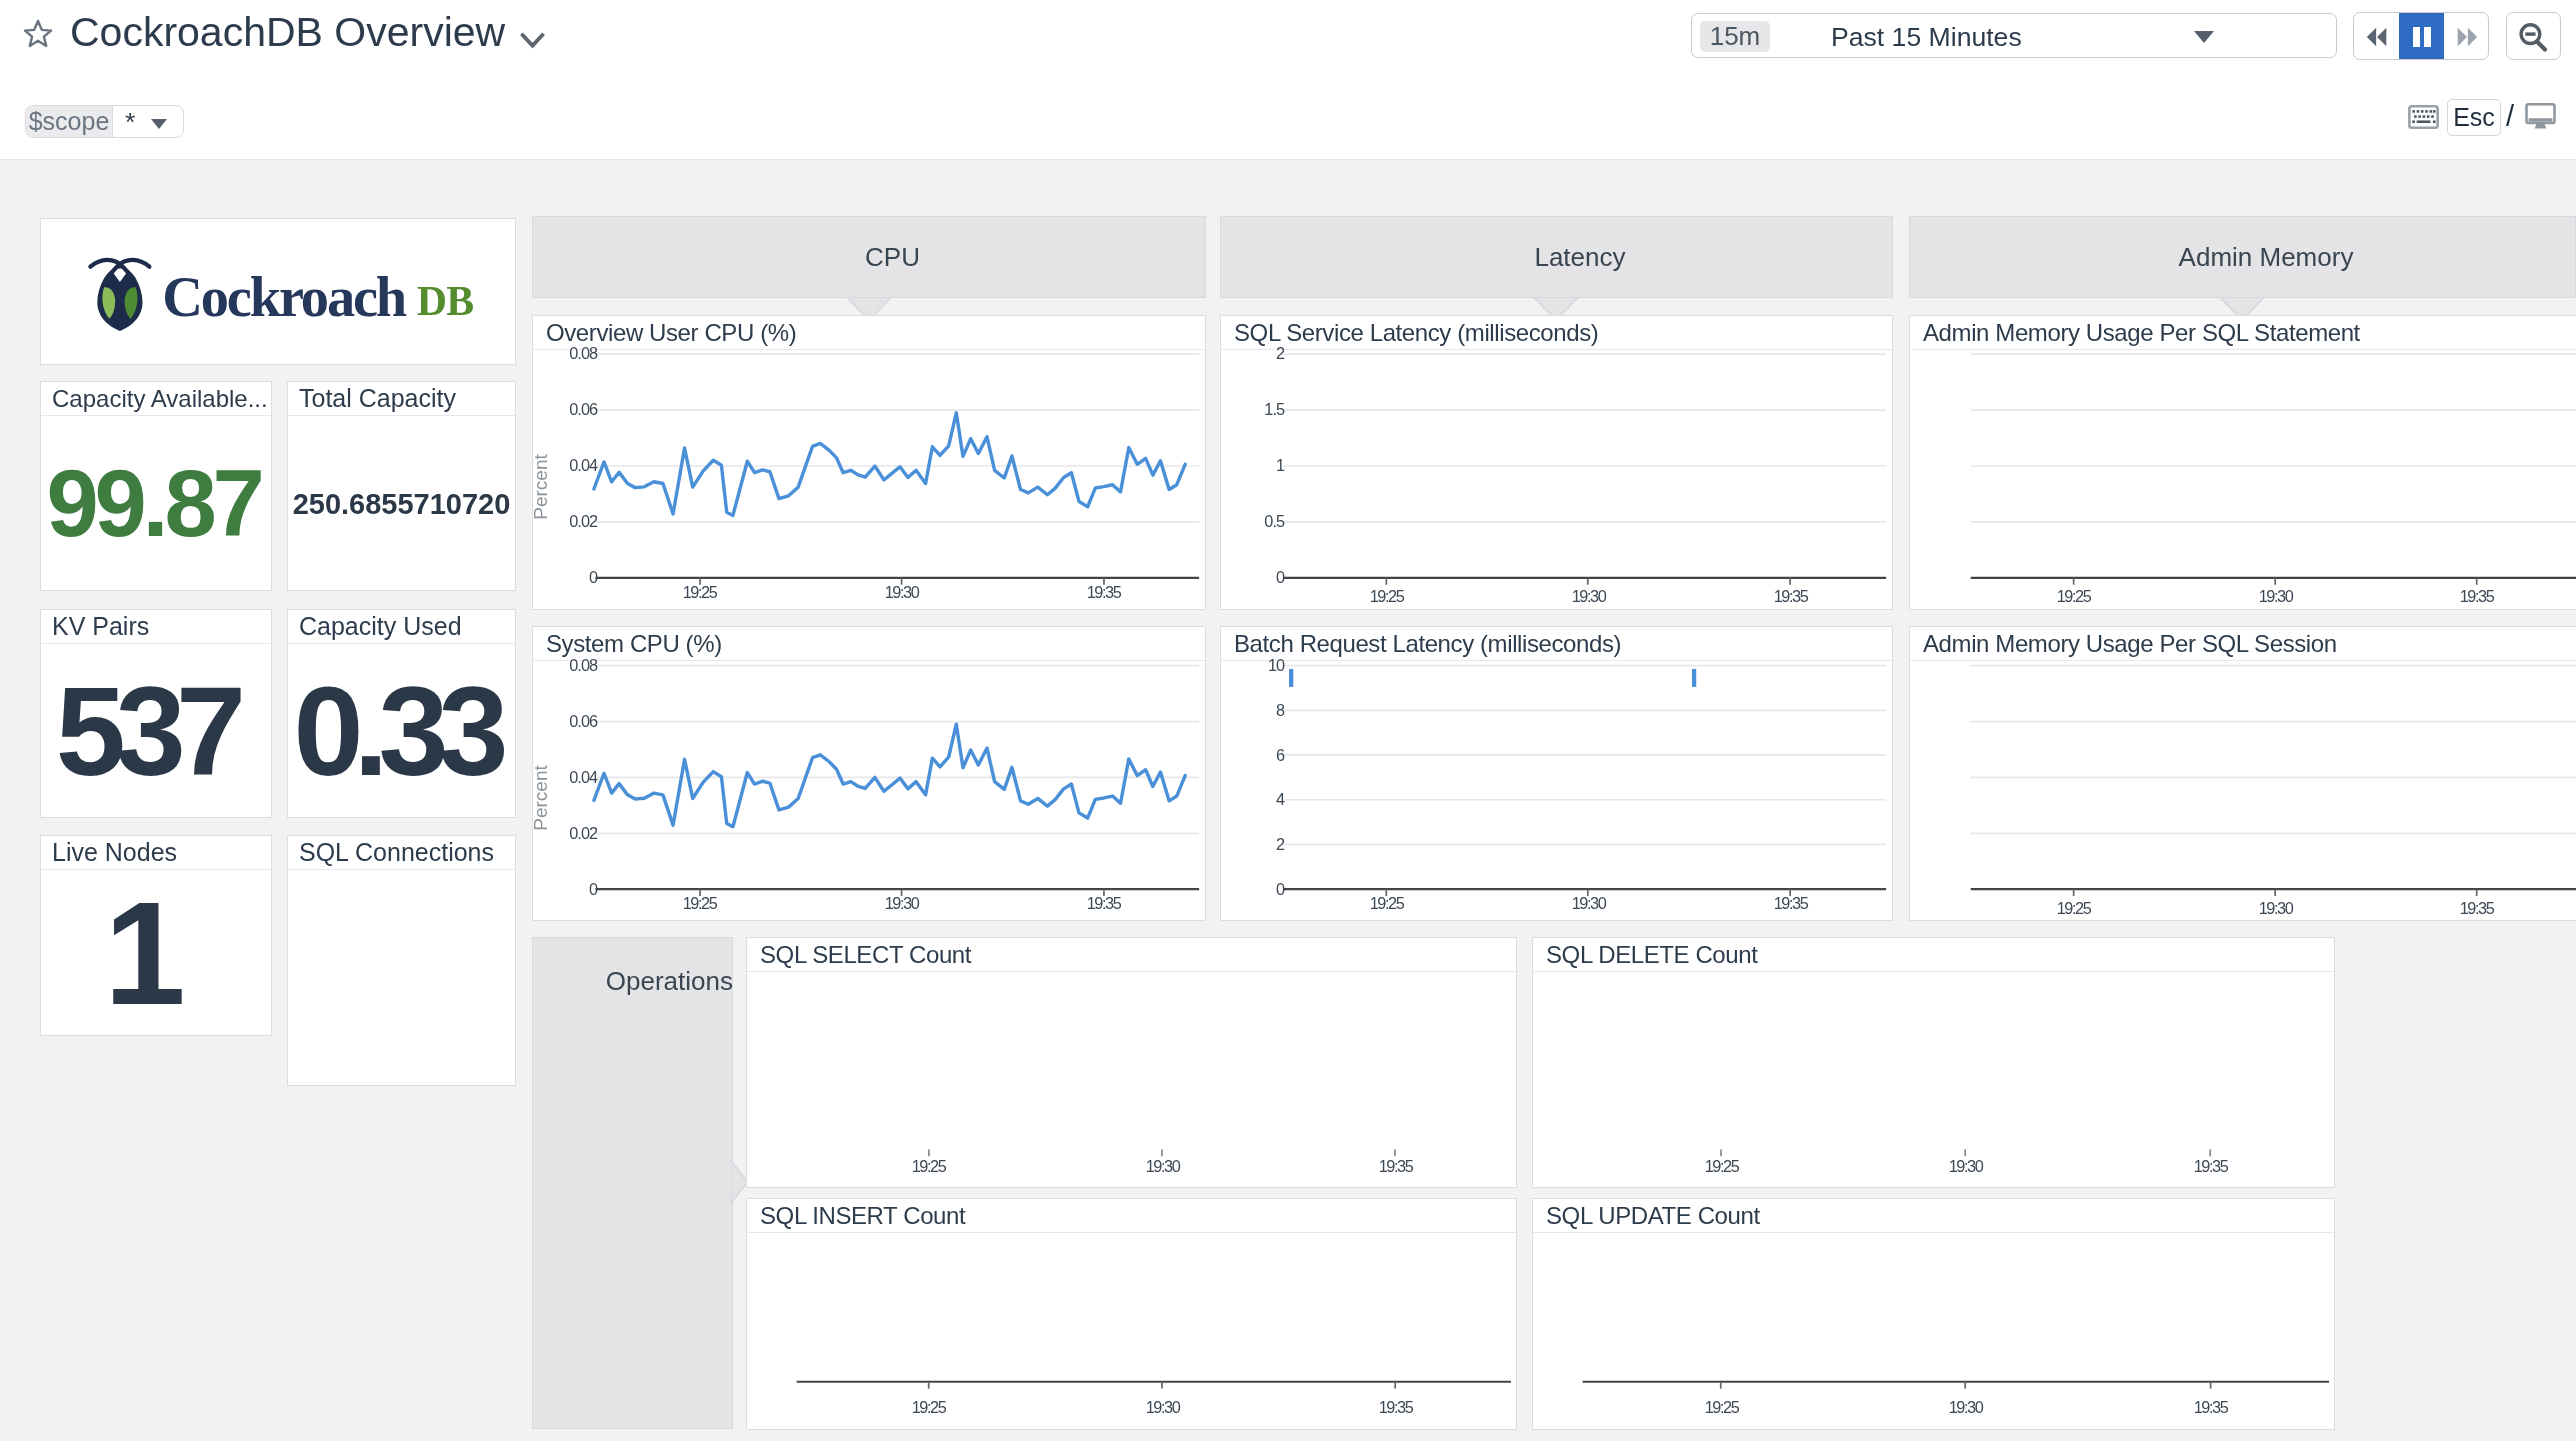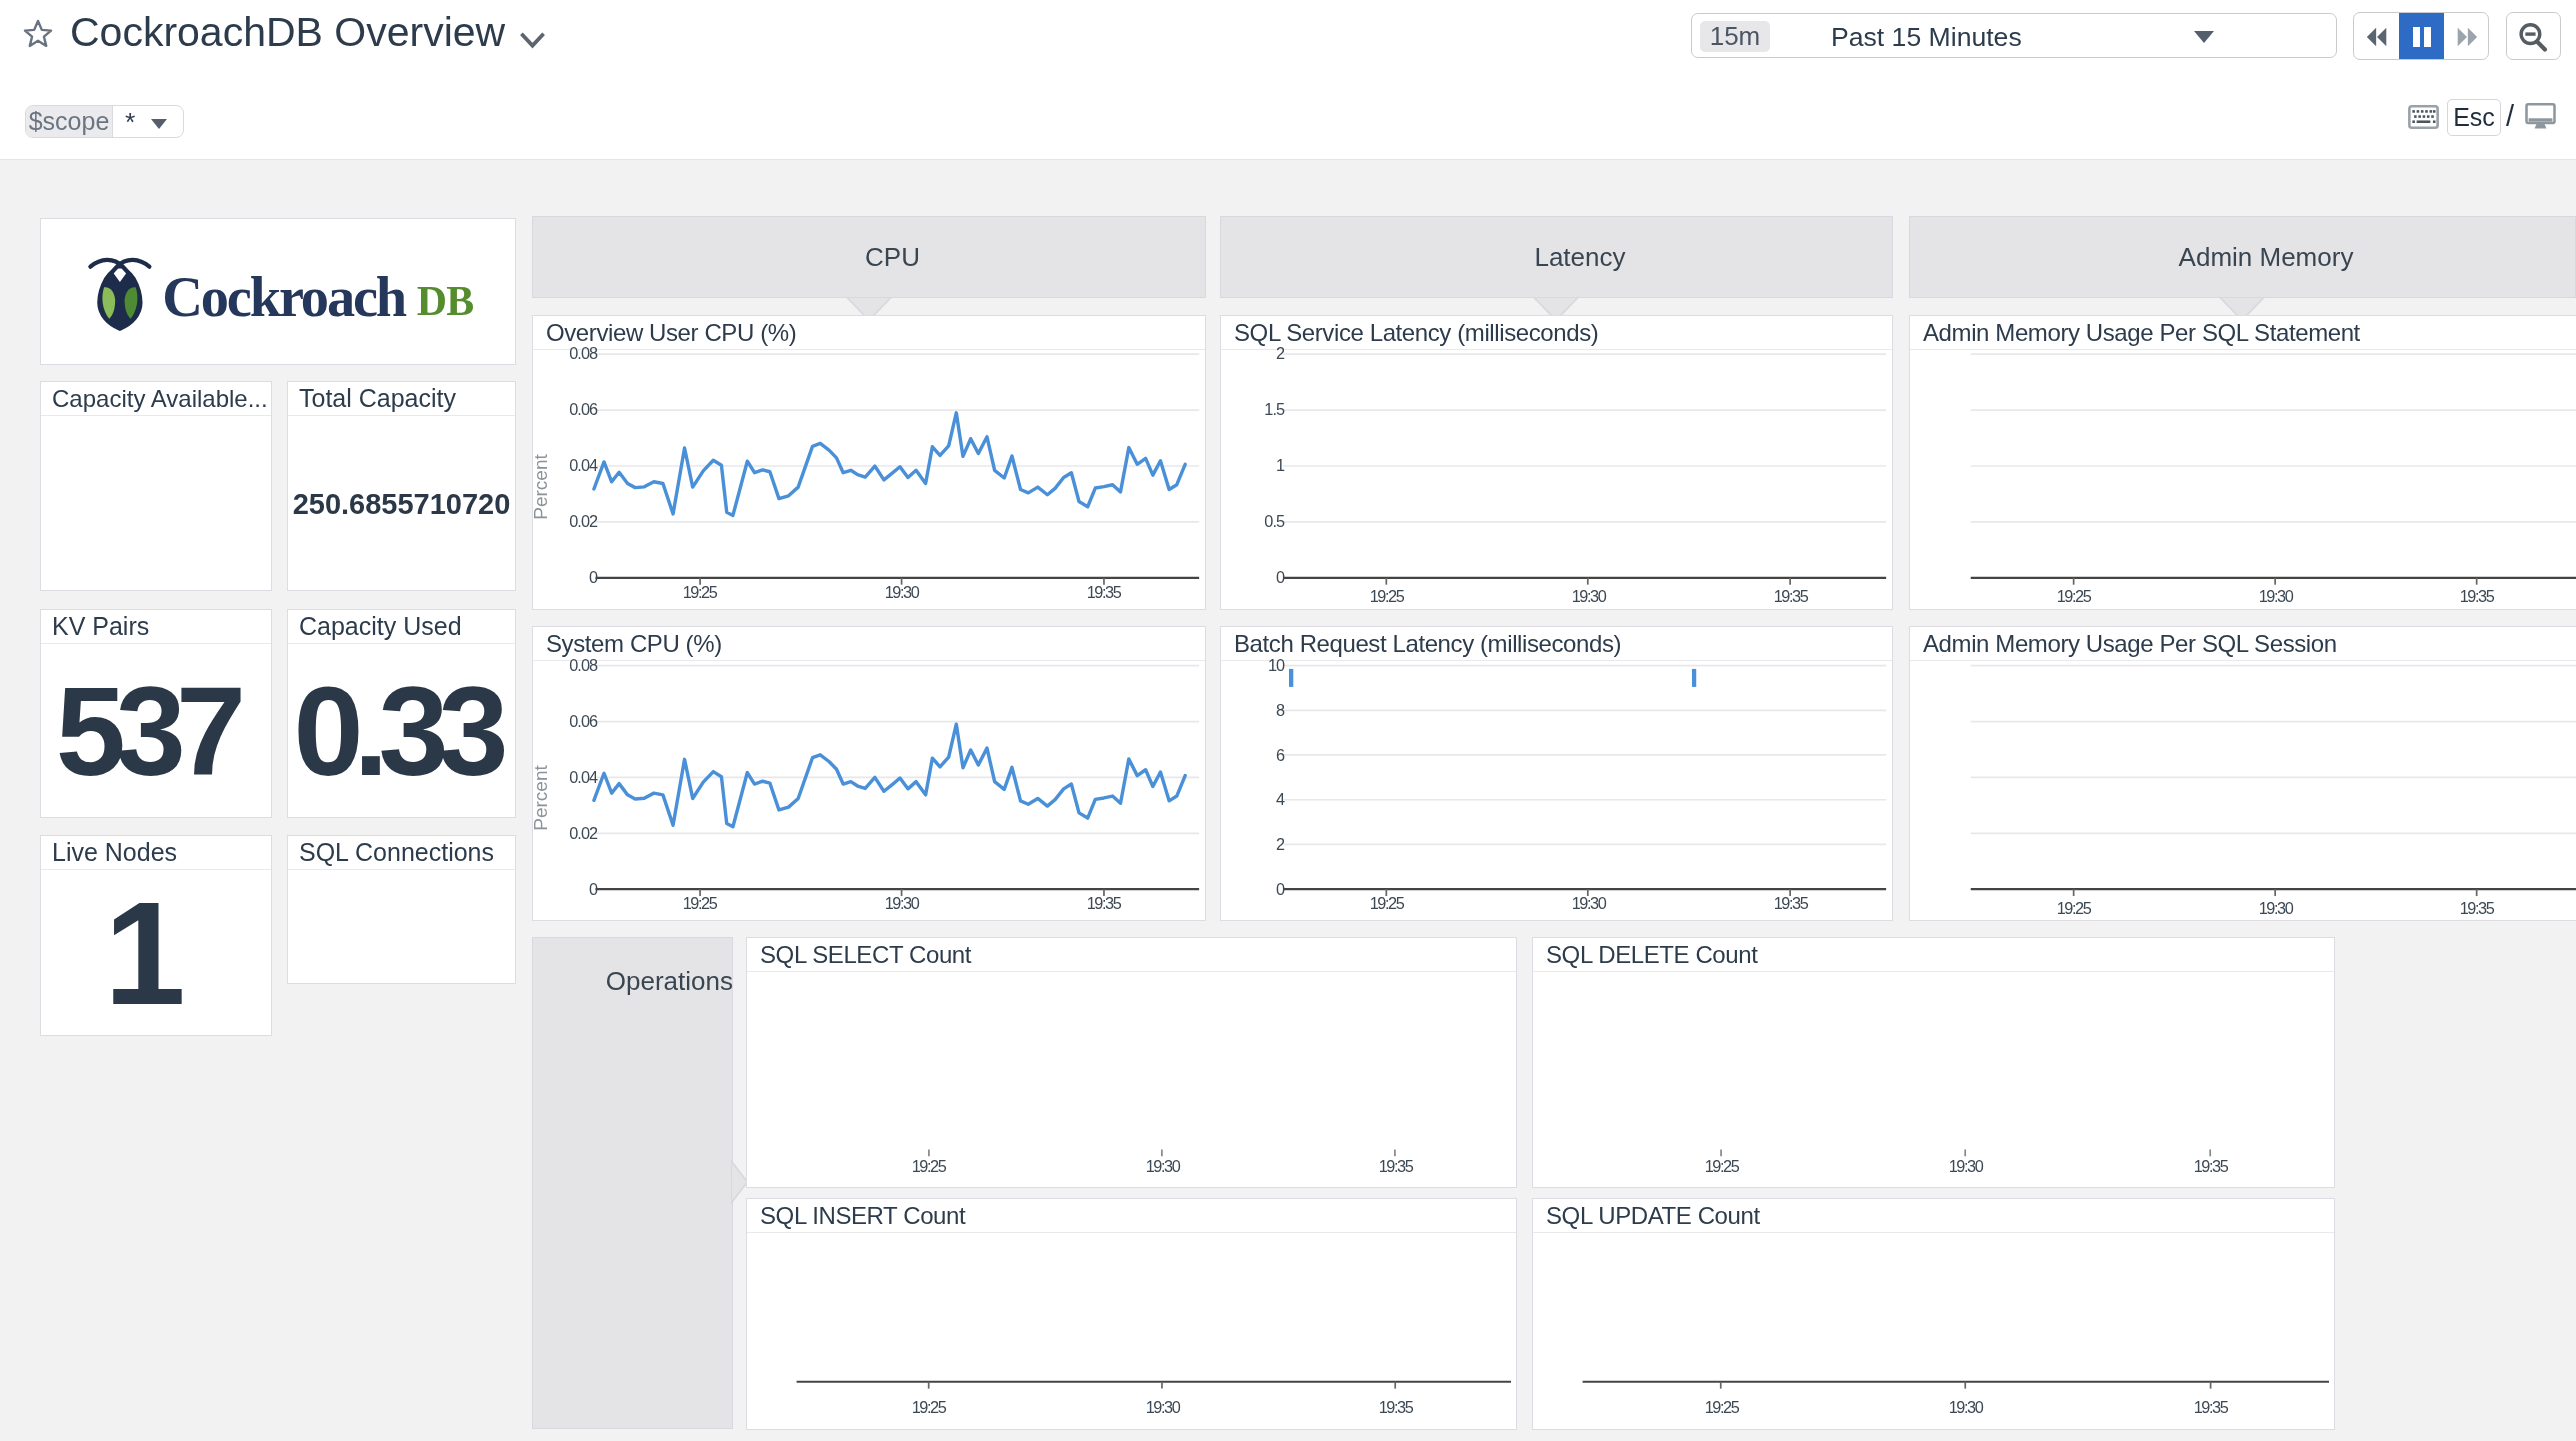--- a/index.html
+++ b/index.html
@@ -86,38 +86,39 @@
  <path d="M58,57 C70,47 85,46 96,57 C104,65 109,72 110,80"></path>
  <path d="M127,57 C115,47 100,46 89,57 C81,65 76,72 75,80"></path>
 </g>
 <path d="M87,96 C86,86 81,80 74,81 C70,93 72,108 80,118 C85,113 87,105 87,96 Z" fill="#8cbb59"></path>
 <path d="M98,96 C99,86 104,80 111,81 C115,93 113,108 105,118 C100,113 98,105 98,96 Z" fill="#4e8b33"></path>
 <text x="142" y="115" font-family="Liberation Serif, serif" font-weight="bold" font-size="66" letter-spacing="-2.5" fill="#26375c">Cockroach</text>
 <text x="440" y="113" font-family="Liberation Serif, serif" font-weight="bold" font-size="49" letter-spacing="-1" fill="#548c2e">DB</text>
 </svg>
 <div class="card" style="left:40px;top:381px;width:232px;height:210px;">
     <div class="ctitle"><span style="font-size:24px;">Capacity Available...</span></div>
+    <div class="bignum" style="left:0;right:0;top:34px;height:176px;line-height:176px;font-size:94px;color:#3e7c40;letter-spacing:-0.045em;margin-left:-5.1px;">99.87</div>
   </div>
 <div class="card" style="left:287px;top:381px;width:229px;height:210px;">
     <div class="ctitle">Total Capacity</div>
     <div class="bignum" style="left:0;right:0;top:34px;height:176px;line-height:176px;font-size:29px;">250.6855710720<span style="font-size:14.6px;"> GB</span></div>
   </div>
 <div class="card" style="left:40px;top:609px;width:232px;height:209px;">
     <div class="ctitle">KV Pairs</div>
     <div class="bignum" style="left:0;right:0;top:34px;height:175px;line-height:175px;font-size:126px;color:#2b3847;letter-spacing:-0.078em;margin-left:-20px;">537</div>
   </div>
 <div class="card" style="left:287px;top:609px;width:229px;height:209px;">
     <div class="ctitle">Capacity Used</div>
     <div class="bignum" style="left:0;right:0;top:34px;height:175px;line-height:175px;font-size:126px;color:#2b3847;letter-spacing:-0.08em;margin-left:-11px;">0.33</div>
   </div>
 <div class="card" style="left:40px;top:835px;width:232px;height:201px;">
     <div class="ctitle">Live Nodes</div>
     <div class="bignum" style="left:0;right:0;top:34px;height:166px;line-height:166px;font-size:147px;color:#2b3847;letter-spacing:-0.03em;margin-left:-26.6px;">1</div>
   </div>
-<div class="card" style="left:287px;top:835px;width:229px;height:149px;">
+<div class="card" style="left:287px;top:835px;width:229px;height:251px;">
     <div class="ctitle">SQL Connections</div>
   </div>
 <div class="hdr" style="left:532px;top:216px;width:674px;height:82px;">CPU</div>
 <svg class="abs" style="left:845px;top:297px;" width="48" height="26" viewBox="0 0 56 30">
     <path d="M2,0 L28,27 L54,0 Z" fill="#e4e4e6" stroke="#d8d8de" stroke-width="2"></path>
   </svg>
 <div class="hdr" style="left:1220px;top:216px;width:673px;height:82px;">Latency</div>
 <svg class="abs" style="left:1532px;top:297px;" width="48" height="26" viewBox="0 0 56 30">
     <path d="M2,0 L28,27 L54,0 Z" fill="#e4e4e6" stroke="#d8d8de" stroke-width="2"></path>
   </svg>

